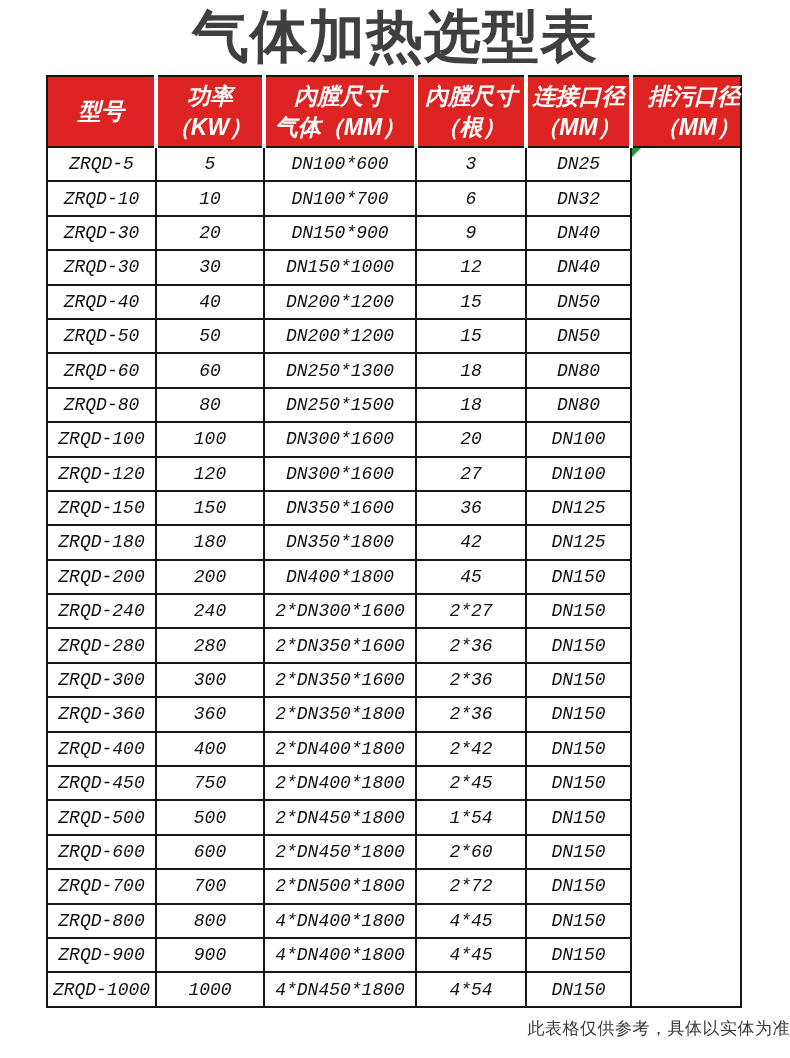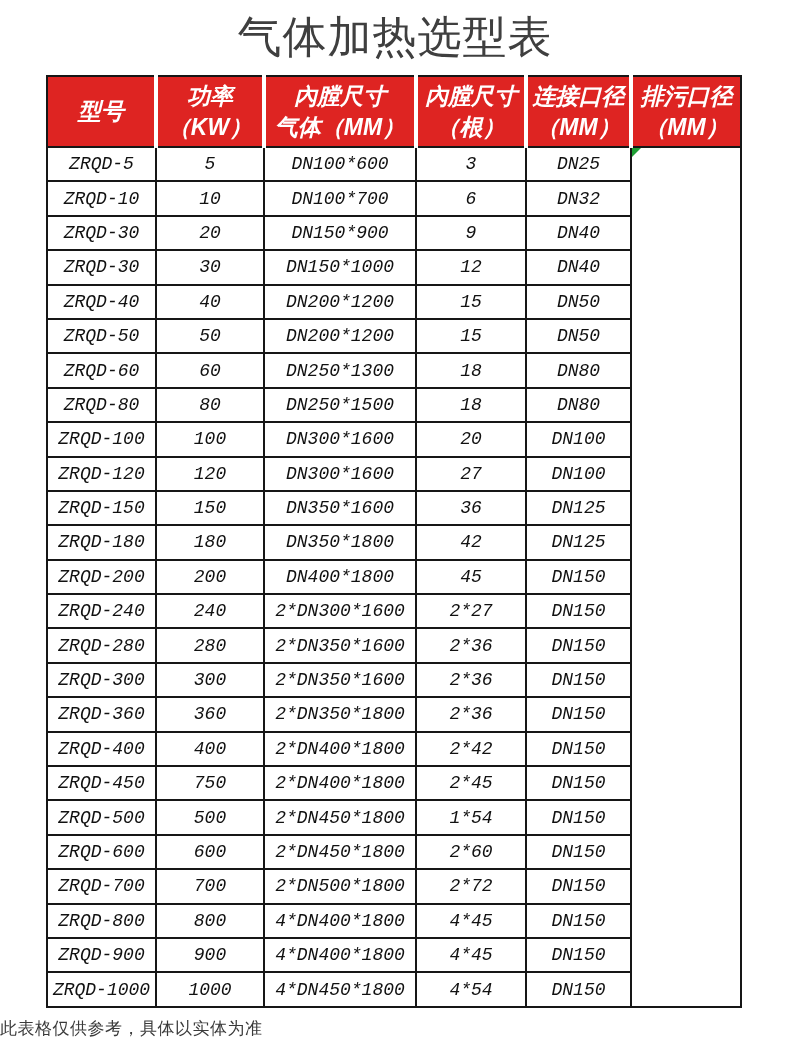--- a/index.html
+++ b/index.html
@@ -16,22 +16,22 @@
   .page { width: 790px; height: 1058px; }
 
   .title-wrap {
     height: 75px;
     display: flex;
     align-items: center;
     justify-content: center;
   }
   .title {
     margin: 0;
-    font-size: 44px;
-    font-weight: 400;
+    font-size: 57px;
+    font-weight: 700;
     letter-spacing: 1px;
     color: var(--title-text, #3f3f3f);
     white-space: nowrap;
   }
 
   table.spec {
     border-collapse: collapse;
     table-layout: fixed;
     width: 694px;
     margin-left: 46px;
@@ -47,21 +47,21 @@
     text-align: center;
     vertical-align: middle;
     height: 69px;
     padding: 0;
     border-top: 2px solid var(--border, #161616);
     border-bottom: 2px solid var(--border, #161616);
     border-left: 4px solid #ffffff;
     border-right: 4px solid #ffffff;
   }
   table.spec thead th:first-child { border-left: 2px solid var(--border, #161616); }
-  table.spec thead th:last-child  { border-right: 2px solid var(--border, #161616); }
+  table.spec thead th:last-child  { border-right: 2px solid var(--border, #161616); text-align: right; }
 
   table.spec tbody td {
     border: 2px solid var(--border, #161616);
     height: 32.4px;
     padding: 0;
     text-align: center;
     vertical-align: middle;
     font-family: "Liberation Mono", "DejaVu Sans Mono", monospace;
     font-size: 18px;
     color: #111111;
@@ -77,21 +77,21 @@
     top: 0;
     left: 0;
     width: 0;
     height: 0;
     border-top: 9px solid var(--marker-green, #1e9e34);
     border-right: 9px solid transparent;
   }
 
   .footer {
     margin-top: 9px;
-    padding-right: 12px;
+    text-align: right;
     font-size: 17px;
     color: #3a3a3a;
     letter-spacing: 0.5px;
   }
 </style>
 </head>
 <body>
 
 <div class="page">
 

